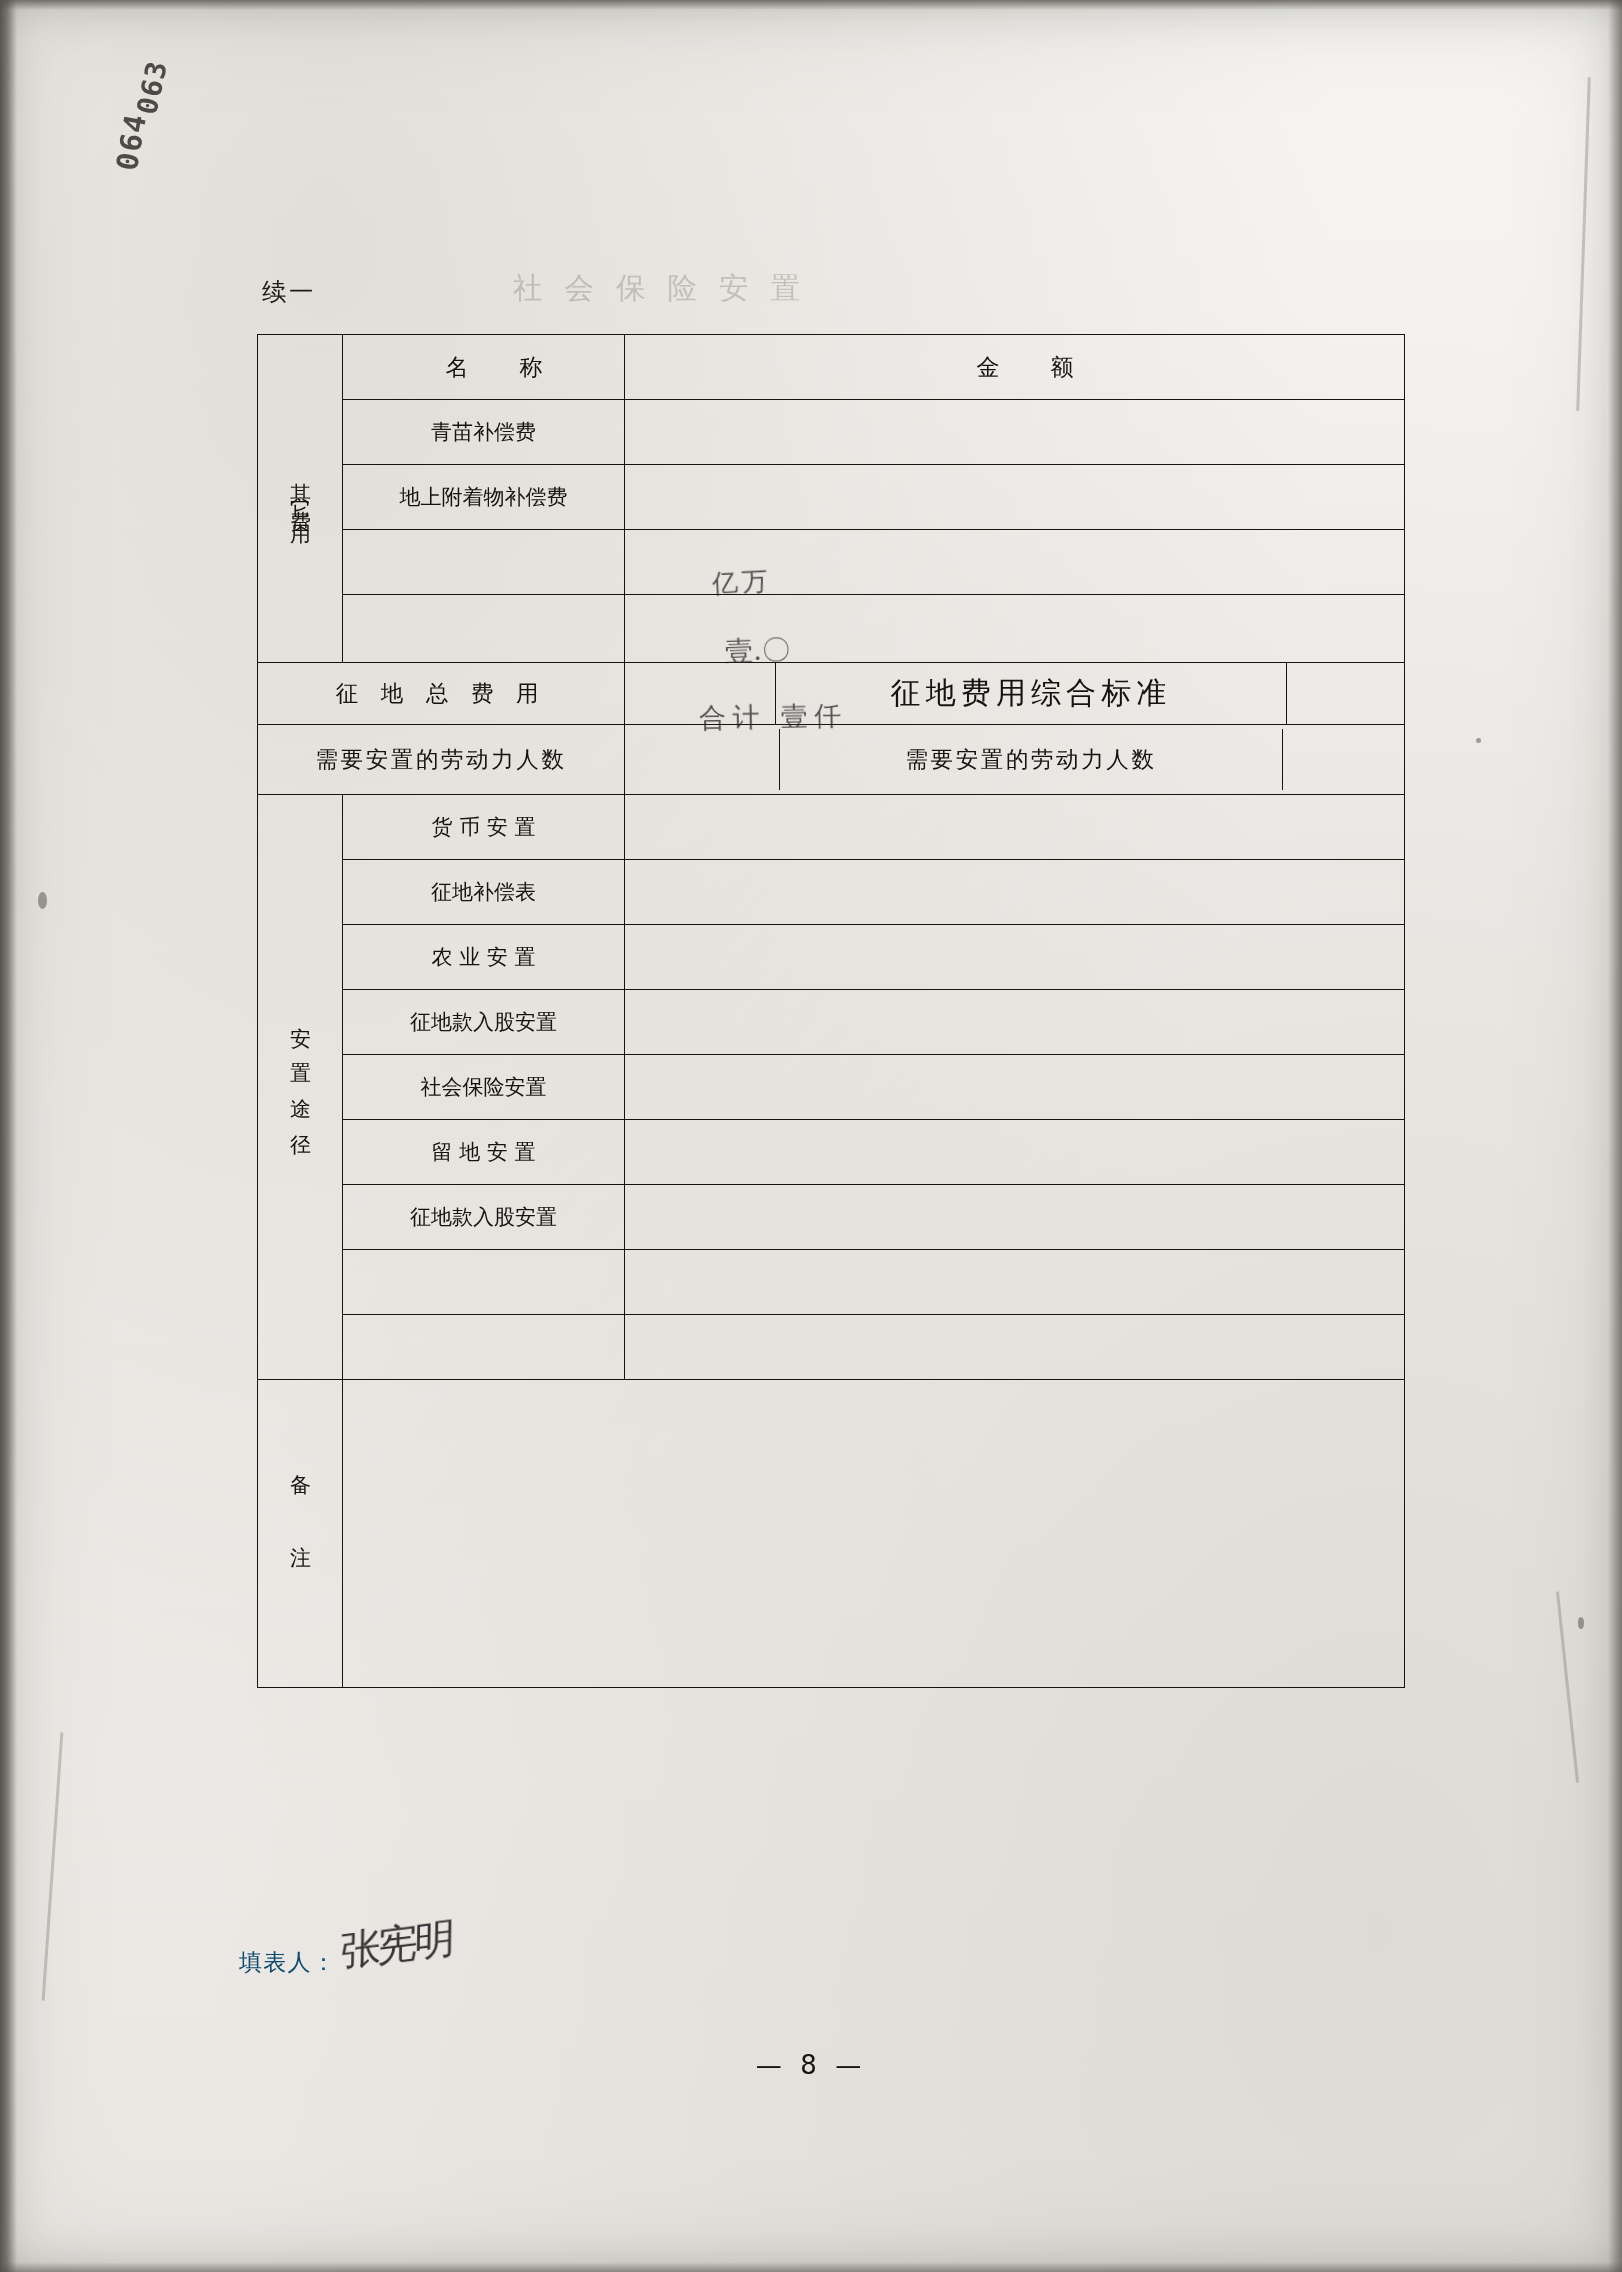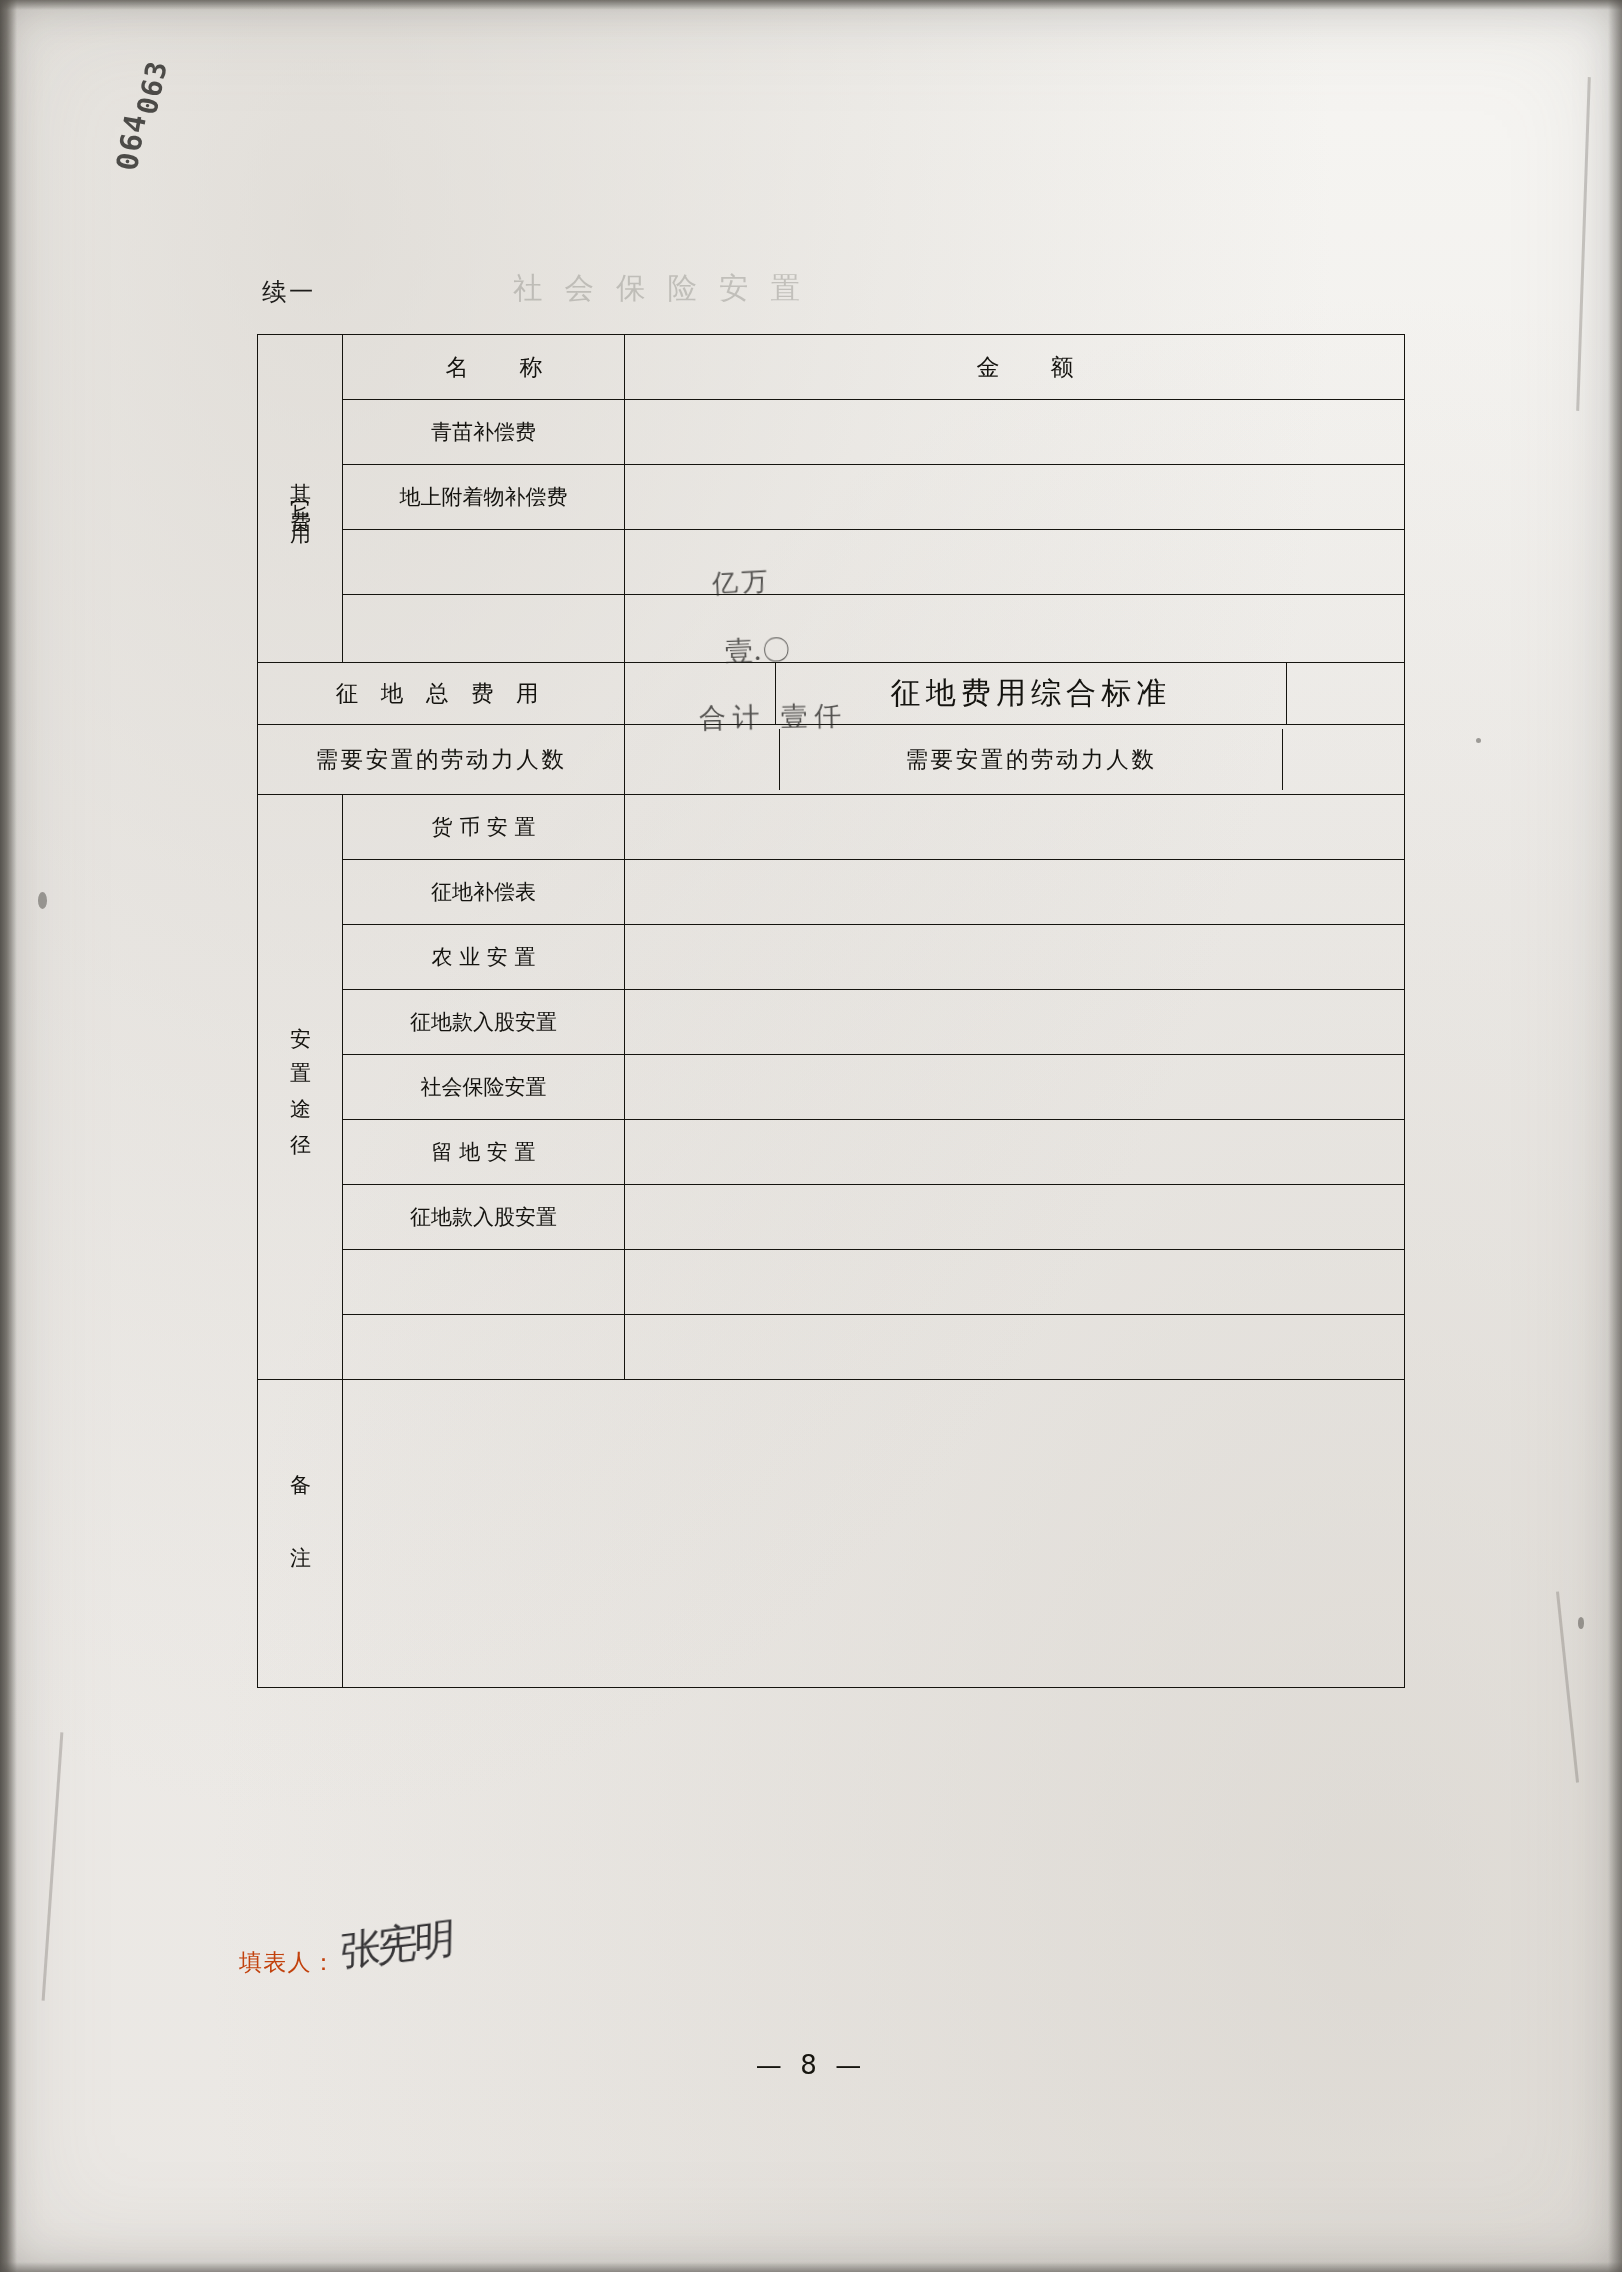--- a/index.html
+++ b/index.html
@@ -200,21 +200,21 @@
     transform: rotate(-1deg);
     filter: blur(0.4px);
   }
 
   
   .signature-line {
     position: absolute;
     left: 239px;
     top: 1947px;
     font-size: 23px;
-    color: #c2410c;
+    color: #0c4a6e;
     font-family: "DejaVu Sans", sans-serif;
     letter-spacing: 1.3px;
   }
   .signature-hand {
     position: absolute;
     left: 340px;
     top: 1918px;
     font-size: 41px;
     color: #18171a;
     font-family: "DejaVu Serif", serif;

